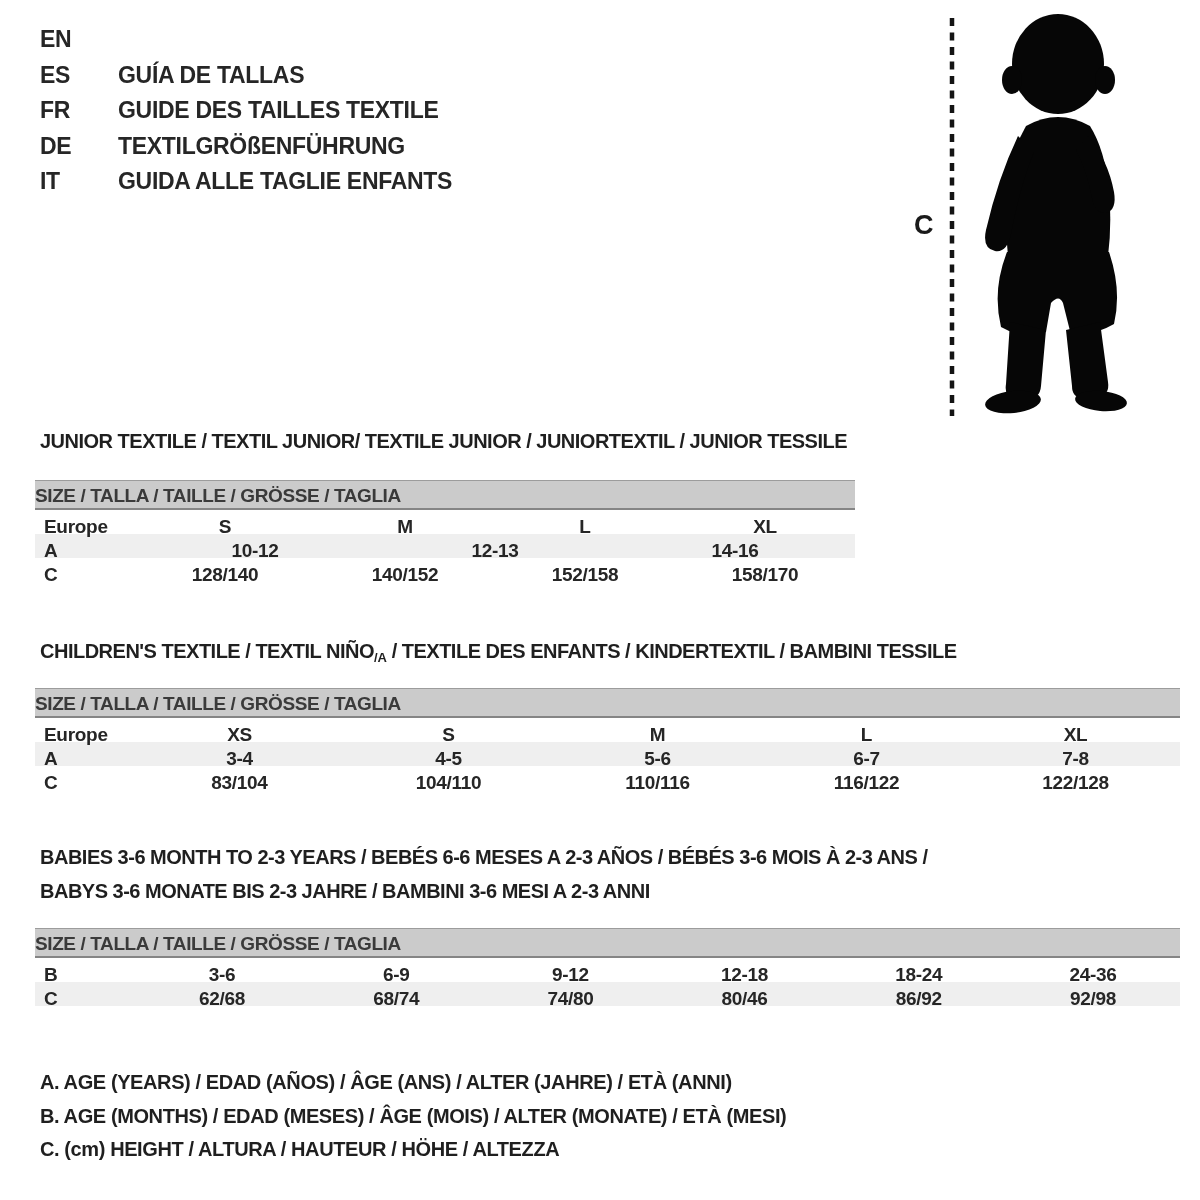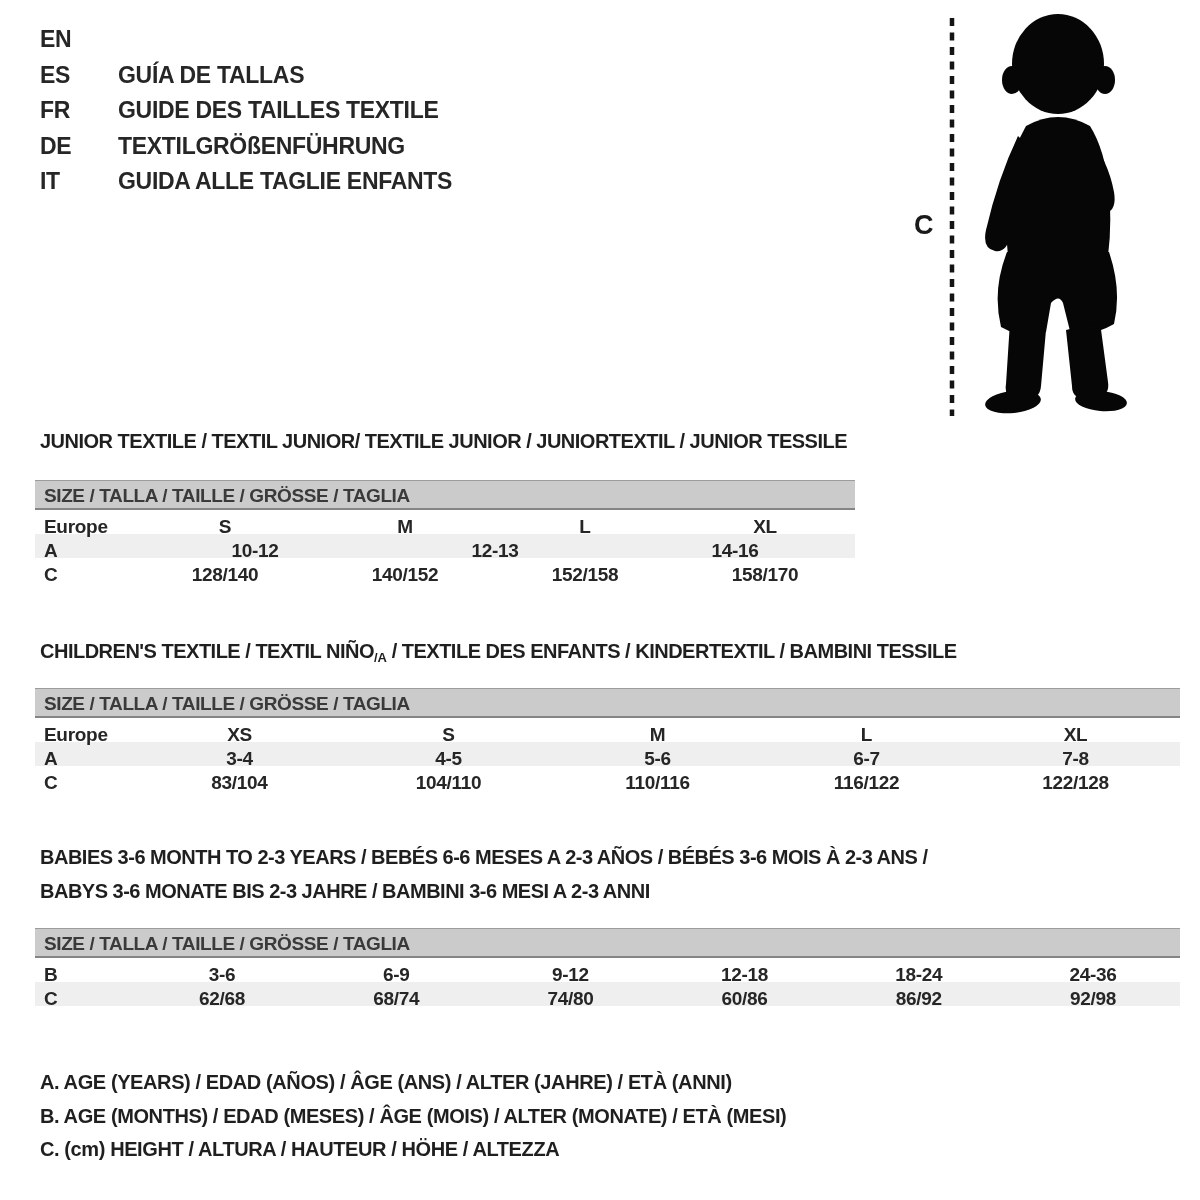--- a/index.html
+++ b/index.html
@@ -26,21 +26,21 @@
   .section-title{left:40px;font-size:20px;letter-spacing:-0.5px;white-space:nowrap;color:#1f1f1f;}
   .section-title .subsm{font-size:13px;vertical-align:-4px;letter-spacing:-0.2px;}
 
   
   .table{left:35px;}
   .t1{width:820px;}
   .t2,.t3{width:1145px;}
   .thead{
     height:30px;line-height:30px;background:#cbcbcb;
     border-top:1px solid #9c9c9c;border-bottom:2px solid #858585;
-    padding-left:9px;font-size:19px;color:#3a3a3a;box-sizing:border-box;
+    font-size:19px;color:#3a3a3a;box-sizing:border-box;
     letter-spacing:-0.4px;
   }
   .trow{display:flex;height:24px;line-height:33px;font-size:19px;}
   .trow.shaded{background:#efefef;}
   .tlabel{flex:none;width:100px;padding-left:9px;box-sizing:border-box;}
   .tcell{flex:1;text-align:center;}
 
   
   .legend{left:40px;top:1066px;}
   .legend-line{height:33.5px;line-height:33.5px;font-size:20px;letter-spacing:-0.4px;white-space:nowrap;color:#1f1f1f;}
@@ -158,21 +158,21 @@
     <span class="tcell">9-12</span>
     <span class="tcell">12-18</span>
     <span class="tcell">18-24</span>
     <span class="tcell">24-36</span>
   </div>
   <div class="trow shaded">
     <span class="tlabel">C</span>
     <span class="tcell">62/68</span>
     <span class="tcell">68/74</span>
     <span class="tcell">74/80</span>
-    <span class="tcell">60/86</span>
+    <span class="tcell">80/46</span>
     <span class="tcell">86/92</span>
     <span class="tcell">92/98</span>
   </div>
 </div>
 
 <div class="abs legend">
   <div class="legend-line">A. AGE (YEARS) / EDAD (AÑOS) / ÂGE (ANS) / ALTER (JAHRE) / ETÀ (ANNI)</div>
   <div class="legend-line">B. AGE (MONTHS) / EDAD (MESES) / ÂGE (MOIS) / ALTER (MONATE) / ETÀ (MESI)</div>
   <div class="legend-line">C. (cm) HEIGHT / ALTURA / HAUTEUR / HÖHE / ALTEZZA</div>
 </div>

